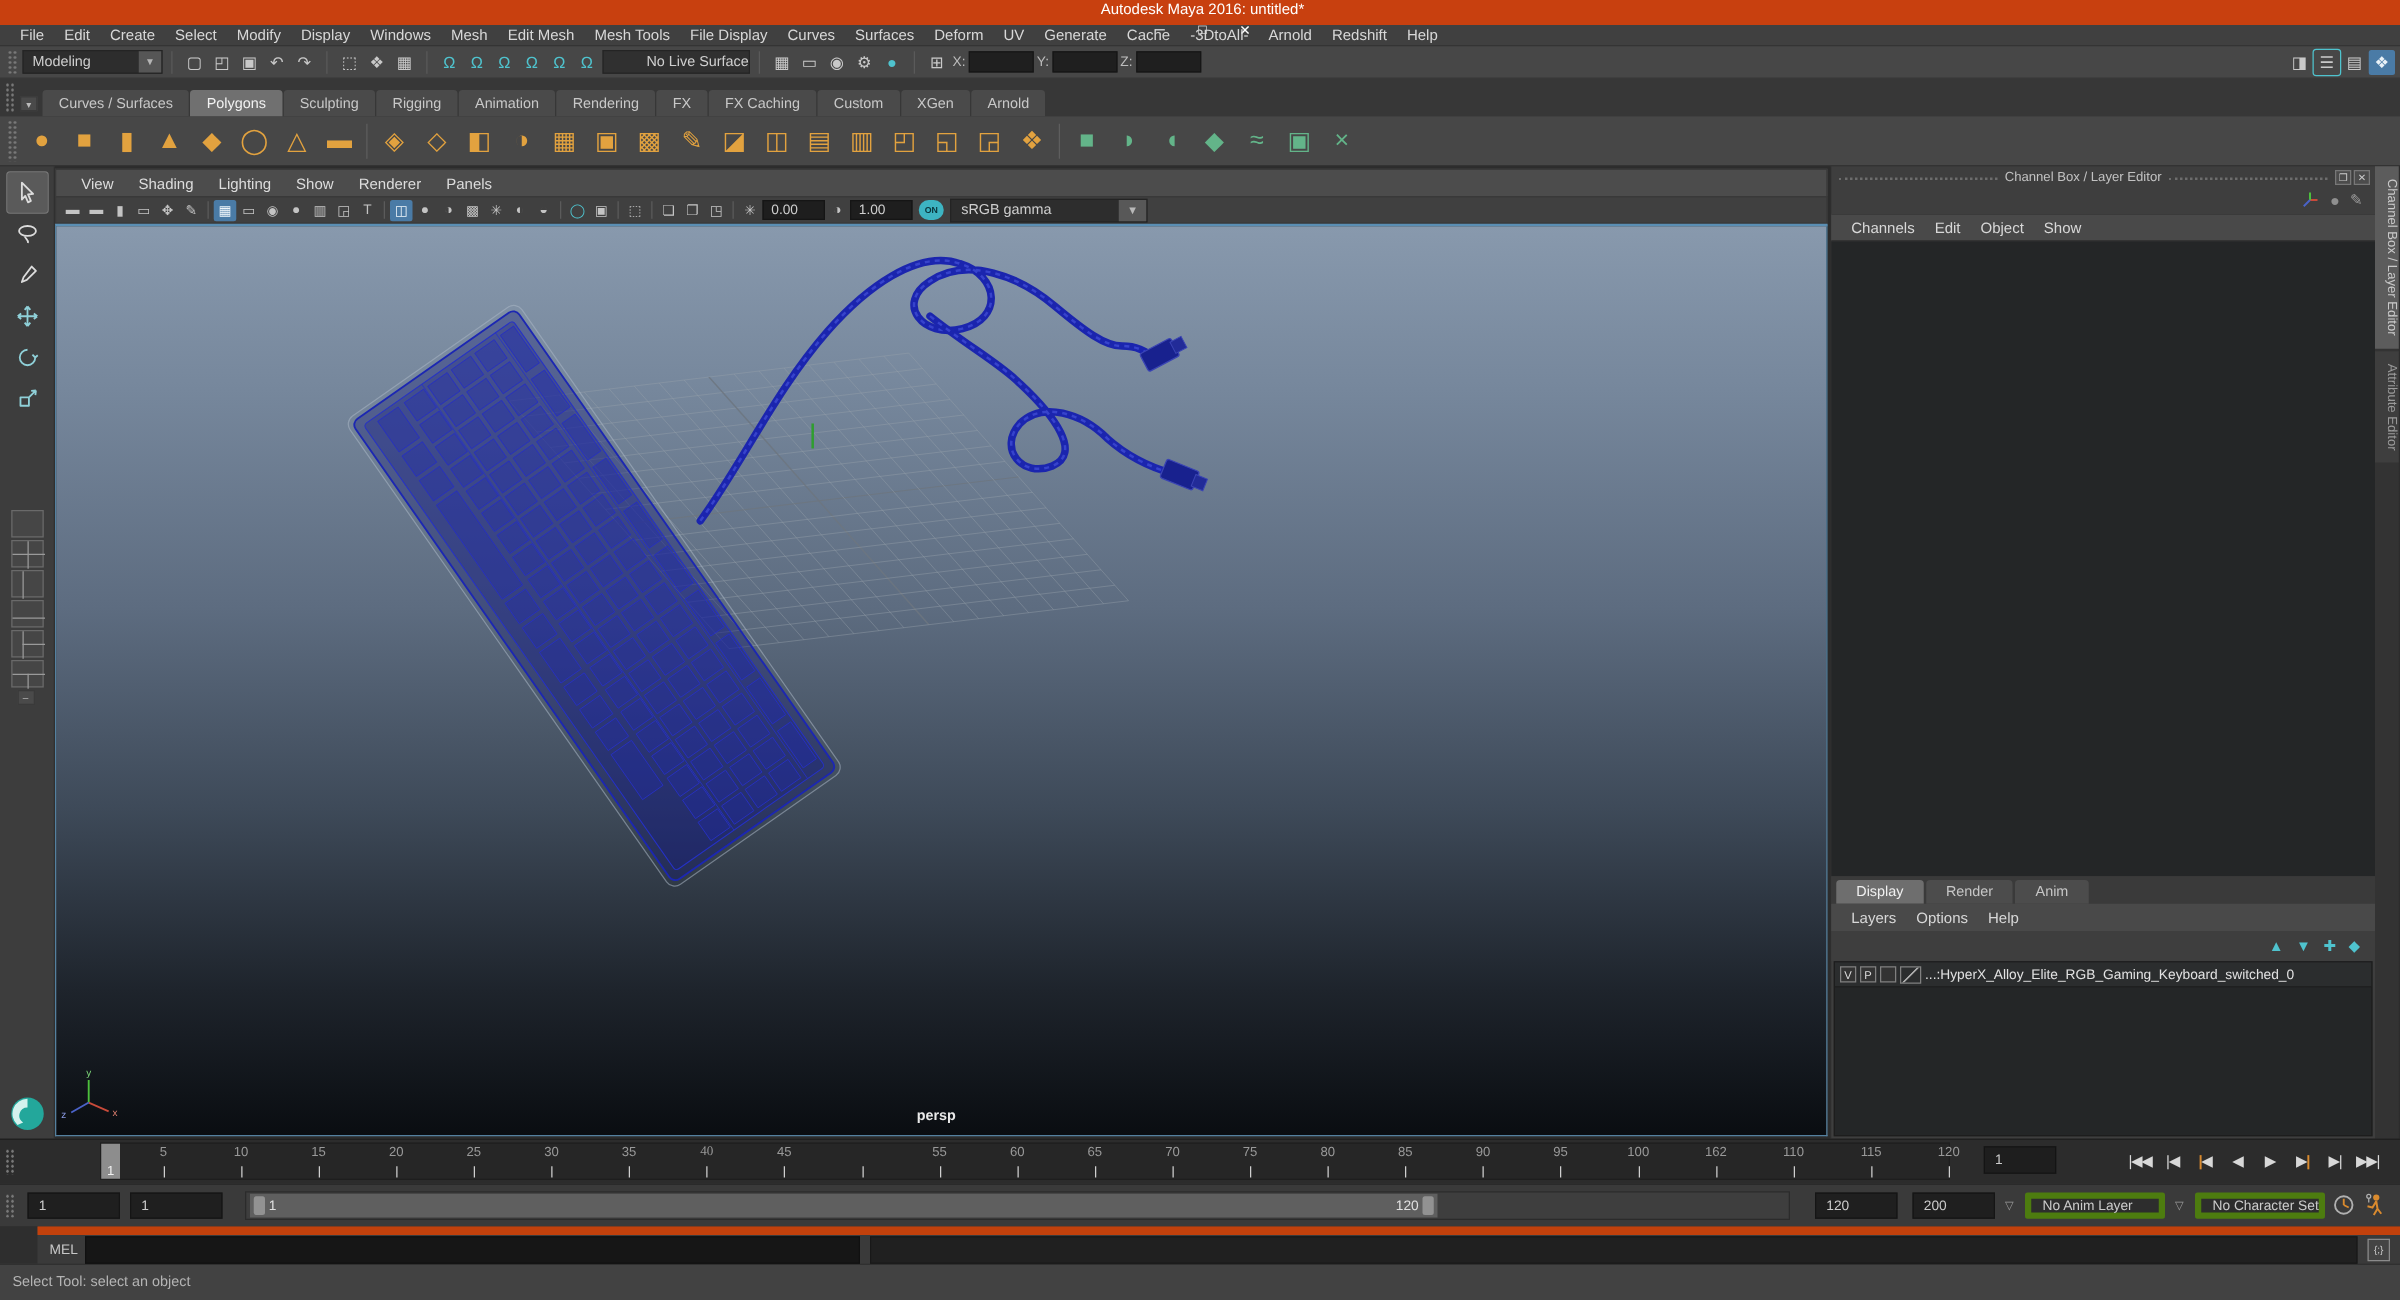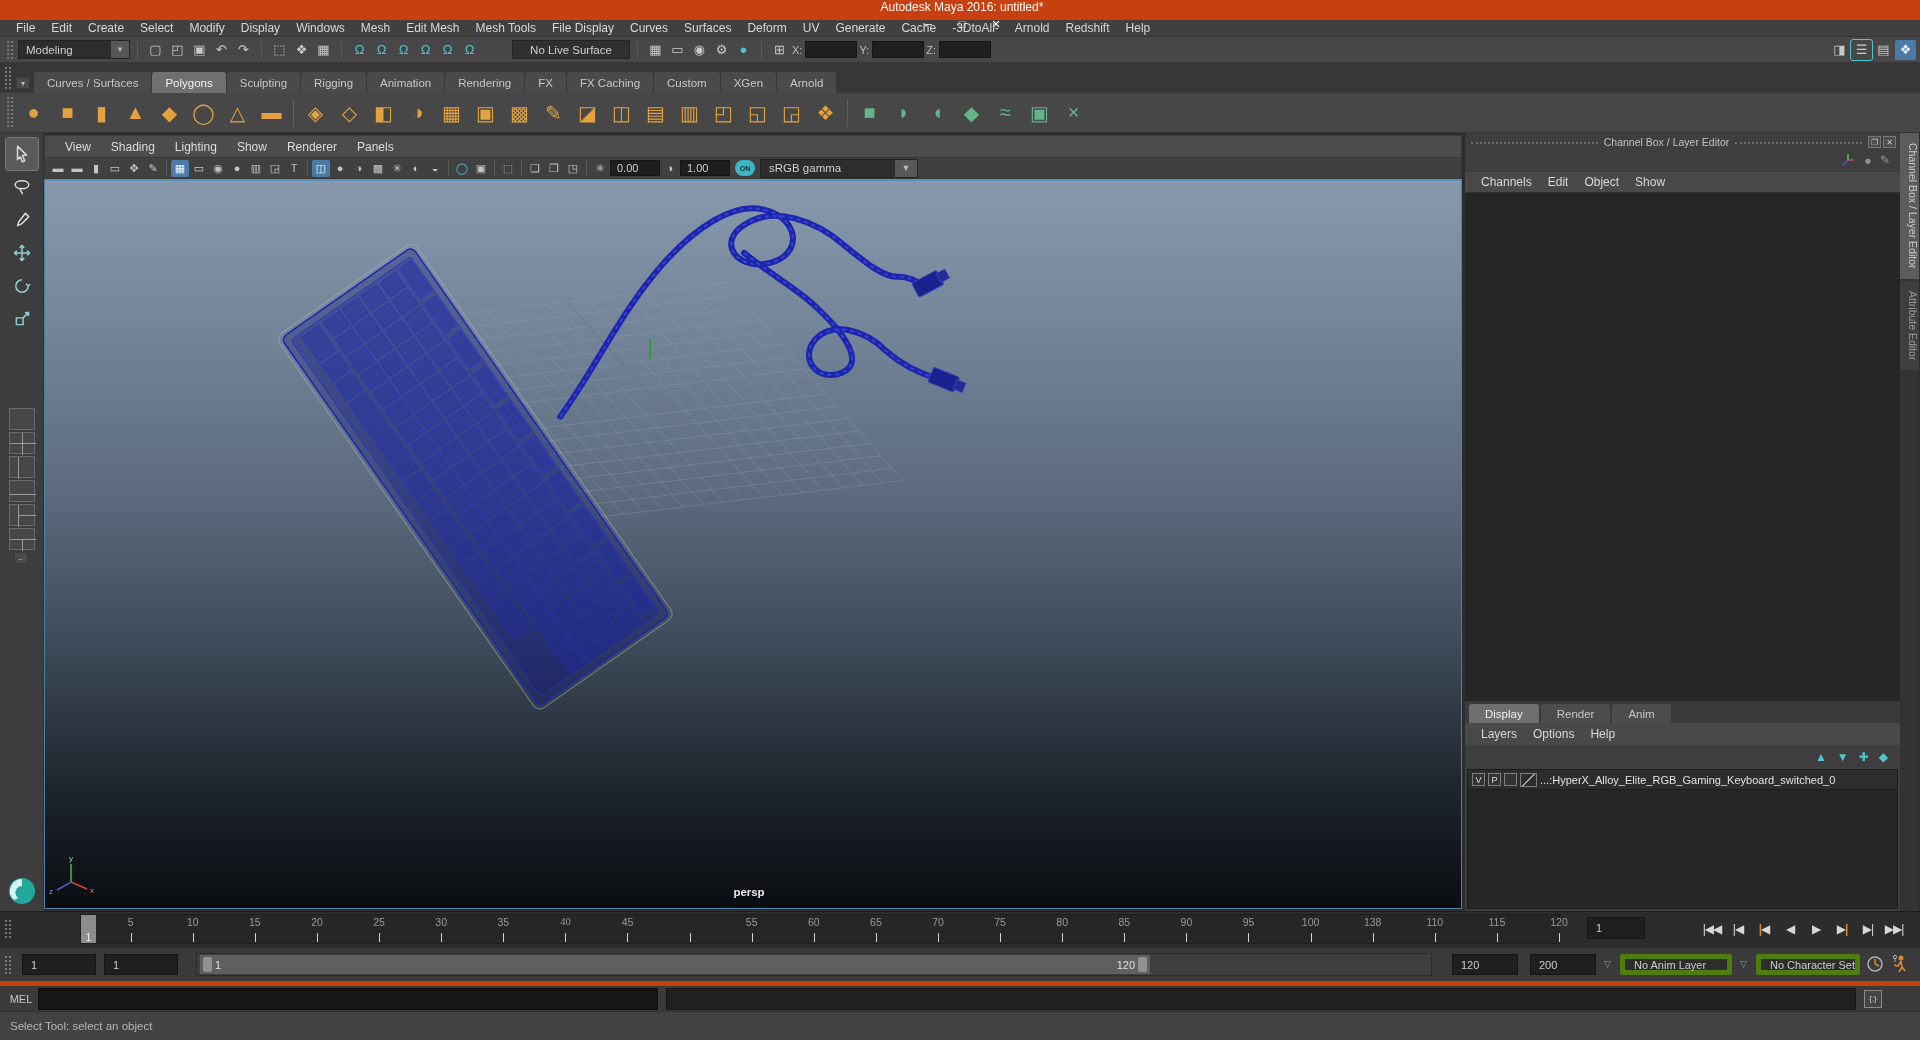--- a/index.html
+++ b/index.html
@@ -19,21 +19,21 @@
   #toolbar{height:26px;background:#474747;display:flex;align-items:center;gap:2px;padding:0 4px;border-bottom:1px solid #393939;}
   .grip{width:8px;align-self:stretch;margin:3px 2px;background-image:radial-gradient(#787878 1px,transparent 1.2px);background-size:4px 4px;}
   .tsep{width:1px;height:18px;background:#5a5a5a;margin:0 5px;}
   .dd{height:19px;background:#2d2d2d;border:1px solid #242424;display:flex;align-items:center;font-size:11.5px;color:#cfcfcf;}
   #modedd{width:112px;padding-left:7px;}
   #modedd .arr{margin-left:auto;width:18px;height:100%;background:#565656;display:flex;align-items:center;justify-content:center;color:#b5b5b5;font-size:8px;}
   .ticon{width:21px;height:20px;display:flex;align-items:center;justify-content:center;font-size:13px;color:#c9c9c9;border-radius:2px;}
   .ticon.teal{color:#4fc3ce;}
   .ticon.activebg{background:#4a7ba6;color:#eaf2f8;}
   .ticon.activeline{outline:1px solid #4fc3ce;}
-  #livesurface{width:118px;height:19px;justify-content:center;background:#303030;margin-left:30px;}
+  #livesurface{width:118px;height:19px;justify-content:flex-end;background:#303030;}
   .axfield{display:flex;align-items:center;font-size:11px;color:#bdbdbd;gap:3px;}
   .axbox{width:52px;height:17px;background:#1f1f1f;border:1px solid #161616;}
   
   #shelftabs{height:30px;background:#373737;display:flex;align-items:flex-end;padding-left:2px;gap:1px;}
   .minibtn{width:14px;height:12px;margin:0 3px 4px 1px;background:#4a4a4a;border:1px solid #3a3a3a;color:#bbb;
     font-size:8px;display:flex;align-items:center;justify-content:center;}
   .stab{height:21px;padding:0 13px;background:#4a4a4a;color:#c8c8c8;font-size:11.5px;border-radius:3px 3px 0 0;
     display:flex;align-items:center;white-space:nowrap;}
   .stab.active{background:#707070;color:#f2f2f2;}
   #shelficons{height:40px;background:#474747;display:flex;align-items:center;gap:1px;padding-left:4px;border-bottom:1px solid #333;}
@@ -112,21 +112,21 @@
   #rangebar{position:absolute;left:196px;top:5px;width:1236px;height:23px;background:#3e3e3e;border:1px solid #2b2b2b;}
   #rangesel{position:absolute;left:3px;top:1px;width:950px;height:19px;background:#5f5f5f;display:flex;align-items:center;}
   .rhandle{width:9px;height:15px;background:#929292;border-radius:2px;margin:0 3px;}
   #rangesel .lab{font-size:11px;color:#e0e0e0;}
   #rangesel .lab.right{margin-left:auto;}
   .ddarrow{position:absolute;top:11px;font-size:9px;color:#9c9c9c;}
   .ddbox{position:absolute;top:6px;height:21px;background:#2d2d2d;border:5px solid #4d7c0f;border-radius:2px;
     font-size:11px;color:#ccc;display:flex;align-items:center;padding-left:9px;}
   #rngicons{position:absolute;left:1866px;top:5px;display:flex;gap:6px;}
   
-  #cmdrow{height:30px;background:#3a3a3a;display:flex;align-items:center;border-top:5px solid #c2410c;padding-left:4px;}
+  #cmdrow{height:30px;background:#3a3a3a;display:flex;align-items:center;border-top:7px solid #c2410c;padding-left:4px;margin-left:30px;}
   #mellabel{font-size:11px;color:#c8c8c8;width:34px;text-align:center;}
   #melinput{width:620px;height:22px;background:#161616;border:1px solid #101010;}
   #melresult{width:1190px;height:22px;background:#202020;border:1px solid #181818;margin-left:8px;}
   #scripticon{width:18px;height:18px;margin-left:8px;border:1px solid #8a8a8a;background:#444;color:#ccc;
     font-size:8px;display:flex;align-items:center;justify-content:center;}
   
   #helprow{height:29px;background:#424242;display:flex;align-items:center;padding-left:10px;border-top:1px solid #303030;}
   #helptext{font-size:11.5px;color:#b4b4b4;}
 </style>
 </head>
@@ -681,21 +681,21 @@
       <div class="tlab" style="left: 66.3866%;">80</div>
       <div class="ttick" style="left: 66.3866%;"></div>
       <div class="tlab" style="left: 70.5882%;">85</div>
       <div class="ttick" style="left: 70.5882%;"></div>
       <div class="tlab" style="left: 74.7899%;">90</div>
       <div class="ttick" style="left: 74.7899%;"></div>
       <div class="tlab" style="left: 78.9916%;">95</div>
       <div class="ttick" style="left: 78.9916%;"></div>
       <div class="tlab" style="left: 83.1933%;">100</div>
       <div class="ttick" style="left: 83.1933%;"></div>
-      <div class="tlab" style="left: 87.395%;">138</div>
+      <div class="tlab" style="left: 87.395%;">162</div>
       <div class="ttick" style="left: 87.395%;"></div>
       <div class="tlab" style="left: 91.5966%;">110</div>
       <div class="ttick" style="left: 91.5966%;"></div>
       <div class="tlab" style="left: 95.7983%;">115</div>
       <div class="ttick" style="left: 95.7983%;"></div>
       <div class="tlab" style="left: 100%;">120</div>
       <div class="ttick" style="left: 100%;"></div>
     </div>
   <div id="timefield">1</div>
   <div id="playbtns">

